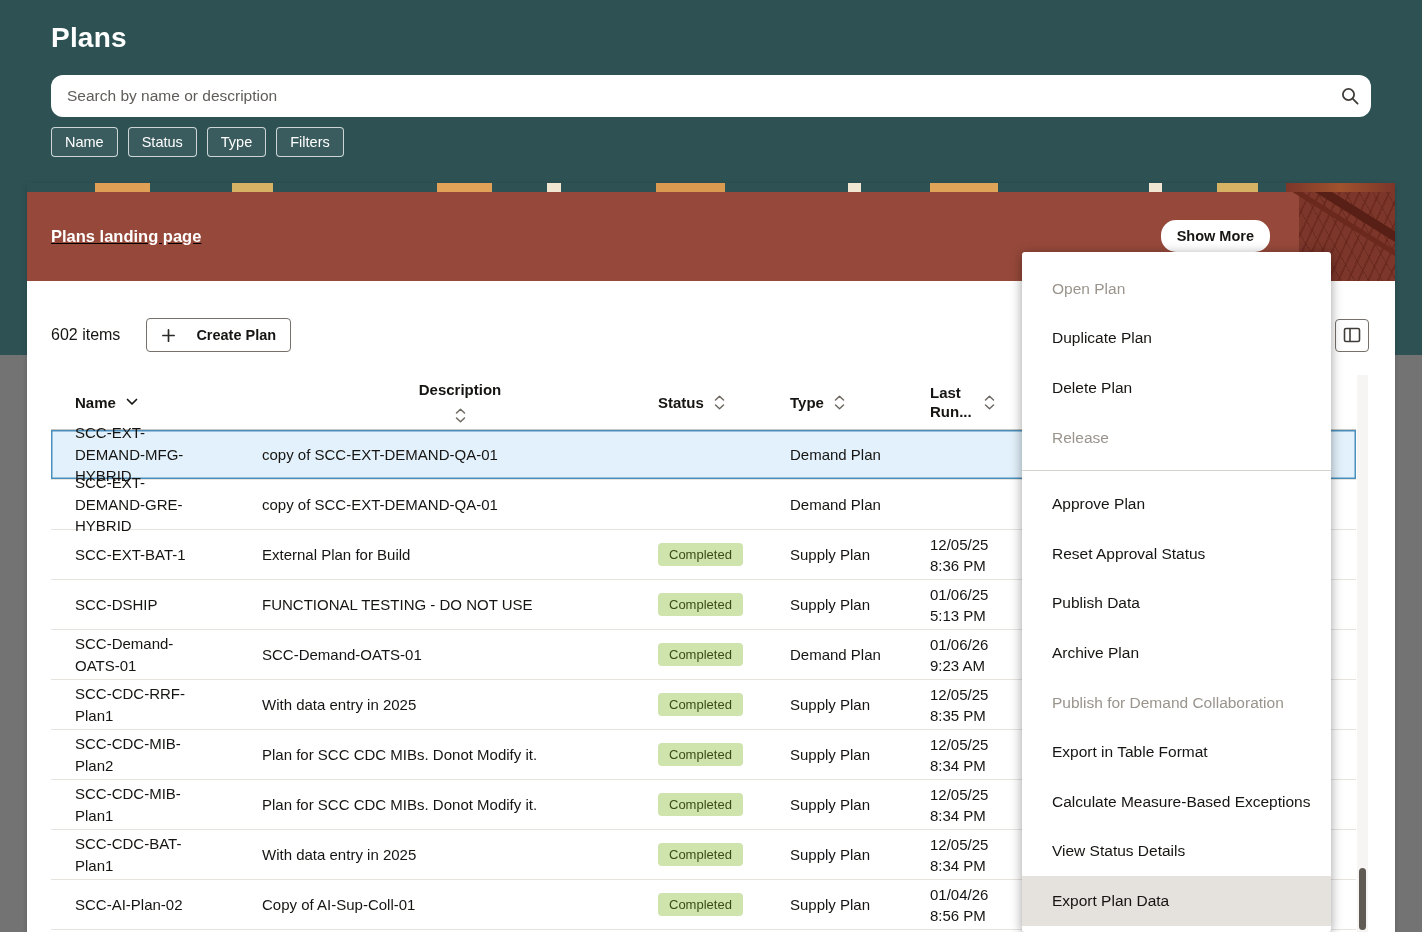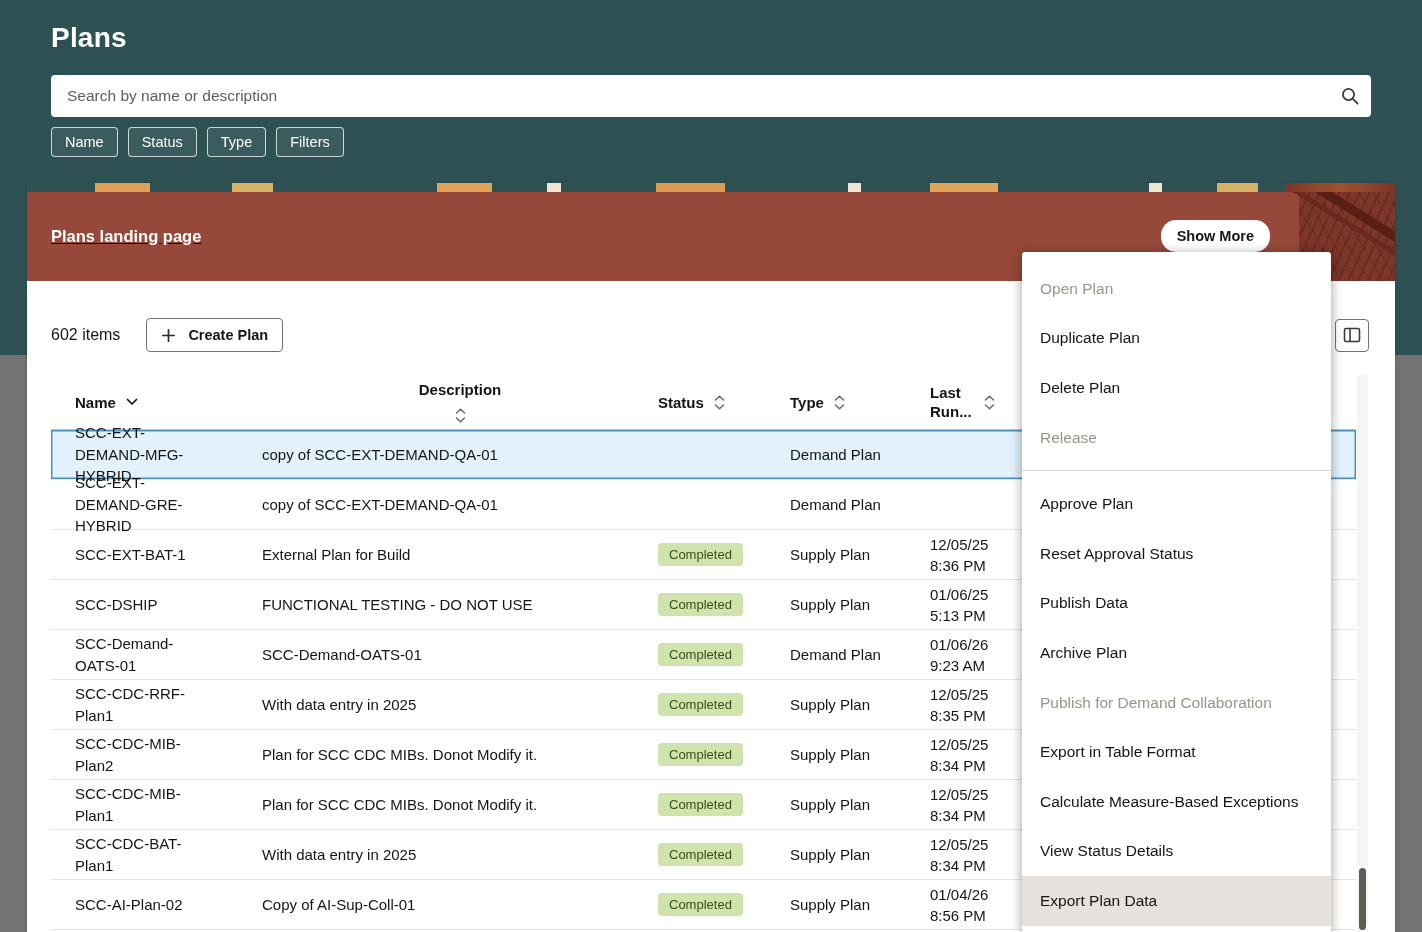--- a/index.html
+++ b/index.html
@@ -4,21 +4,21 @@
 <style>
   * { margin:0; padding:0; box-sizing:border-box; }
   html,body { width:1422px; height:932px; overflow:hidden; }
   body { font-family:"Liberation Sans", sans-serif; background:#f1efec; }
 
   .screen { position:relative; width:1422px; height:932px; overflow:hidden; background:#737373; }
 
   
   .top-band { position:absolute; top:0; left:0; width:1422px; height:355px; background:var(--teal,#2e5254); }
   .page-title { position:absolute; left:51px; top:22px; font-size:28px; font-weight:bold; color:#ffffff; letter-spacing:.2px; }
-  .search-bar { position:absolute; left:51px; top:75px; width:1320px; height:42px; background:#ffffff; border-radius:4px; display:flex; align-items:center; }
+  .search-bar { position:absolute; left:51px; top:75px; width:1320px; height:42px; background:#ffffff; border-radius:12px; display:flex; align-items:center; }
   .search-bar input { flex:1; height:100%; border:none; outline:none; background:transparent; font-family:"Liberation Sans",sans-serif; font-size:15.5px; color:#2f2e2c; padding:0 12px 0 16px; }
   .search-bar input::placeholder { color:#5f5d58; }
   .search-icon { width:42px; display:flex; align-items:center; justify-content:center; cursor:pointer; }
   .chips { position:absolute; left:51px; top:127px; display:flex; gap:10px; }
   .chip { background:rgba(255,255,255,0.06); border:1px solid rgba(255,255,255,0.75); border-radius:4px; color:#ffffff; font-family:"Liberation Sans",sans-serif; font-size:14.5px; padding:6px 13px; cursor:pointer; }
 
   
   .content-card { position:absolute; left:27px; top:183px; width:1368px; height:749px; background:#ffffff; box-shadow:0 1px 5px rgba(0,0,0,.18);text-decoration:underline; }
 
   
@@ -38,21 +38,21 @@
   .banner-art { position:absolute; right:0; top:0; width:96px; height:89px;
     background:
       repeating-linear-gradient(115deg, rgba(94,30,20,.45) 0 2px, transparent 2px 9px),
       repeating-linear-gradient(60deg, rgba(60,16,10,.25) 0 1px, transparent 1px 12px),
       var(--banner-dark,#7c362a); }
   .banner-art::after { content:""; position:absolute; right:-30px; top:12px; width:150px; height:9px; background:#571f15; transform:rotate(32deg); box-shadow:0 14px 0 -2px #6b281c; }
 
   
   .toolbar { position:absolute; top:98px; left:24px; right:26px; display:flex; align-items:center; padding-top:37px; }
   .items-count { font-size:16px; color:#161513; }
-  .create-plan { margin-left:26px; display:flex; align-items:center; gap:12px; background:#ffffff; border:1px solid #75706b; border-radius:4px; height:34px; padding:0 14px; font-family:"Liberation Sans",sans-serif; font-size:14.5px; font-weight:600; color:#161513; cursor:pointer; }
+  .create-plan { margin-left:26px; display:flex; align-items:center; gap:20px; background:#ffffff; border:1px solid #75706b; border-radius:4px; height:34px; padding:0 14px; font-family:"Liberation Sans",sans-serif; font-size:14.5px; font-weight:600; color:#161513; cursor:pointer; }
   .col-selector { margin-left:auto; width:34px; height:33px; background:#ffffff; border:1px solid #75706b; border-radius:4px; display:flex; align-items:center; justify-content:center; cursor:pointer; }
 
   
   .table { position:absolute; top:192px; left:24px; width:1305px; }
   .thead { display:flex; height:55px; align-items:center; border-bottom:1px solid #c9c5c0; }
   .th { display:flex; align-items:center; gap:10px; font-size:15px; font-weight:bold; color:#161513; cursor:pointer; }
   .th .sort { display:flex; align-items:center; }
   .col-name { width:211px; padding-left:24px; padding-right:60px; }
   .th.col-name { padding-right:0; }
   .col-desc { width:396px;flex-direction:column; }
@@ -61,21 +61,21 @@
   .col-lastrun { flex:1; }
   .th.col-lastrun span[data-name="column-label"] { width:44px; line-height:1.3; }
   .trow { display:flex; align-items:center; height:50px; border-bottom:1px solid #e7e4e0; font-size:15px; color:#161513; cursor:pointer; }
   .trow .col-name { width:211px; padding-right:67px; line-height:1.45; overflow-wrap:break-word; }
   .trow.selected { background:var(--selected-bg,#e2f1fb); box-shadow:inset 0 0 0 1.5px var(--selected-border,#4a90be); }
   .badge { display:inline-block; background:var(--badge-bg,#cfe3ac); color:var(--badge-text,#3c4c16); font-size:13px; padding:4px 11px; border-radius:4px; }
   .lastrun-line { line-height:1.4; }
 
   
   .context-menu { position:absolute; left:1022px; top:252px; width:309px; height:680px; background:#ffffff; border-radius:3px; box-shadow:0 2px 12px rgba(0,0,0,.38); padding-top:12px; z-index:10; overflow:hidden; }
-  .menu-item { display:flex; align-items:center; height:49.6px; padding-left:18px; font-size:15.5px; color:#161513; cursor:pointer; }
+  .menu-item { display:flex; align-items:center; height:49.6px; padding-left:30px; font-size:15.5px; color:#161513; cursor:pointer; }
   .menu-item.disabled { color:var(--disabled-text,#9a948c); cursor:default; }
   .menu-item.highlighted { background:var(--menu-highlight,#e5e1dc); }
   .menu-divider { height:1px; background:#d7d3ce; margin:8px 0; }
 
   
   .vscrollbar { position:absolute; left:1357px; top:375px; width:11px; height:557px; background:#f7f5f3; }
   .vthumb { position:absolute; left:2px; width:7px; bottom:2px; height:62px; background:#5f5a54; border-radius:4px; cursor:grab; }
 </style>
 </head>
 <body>

